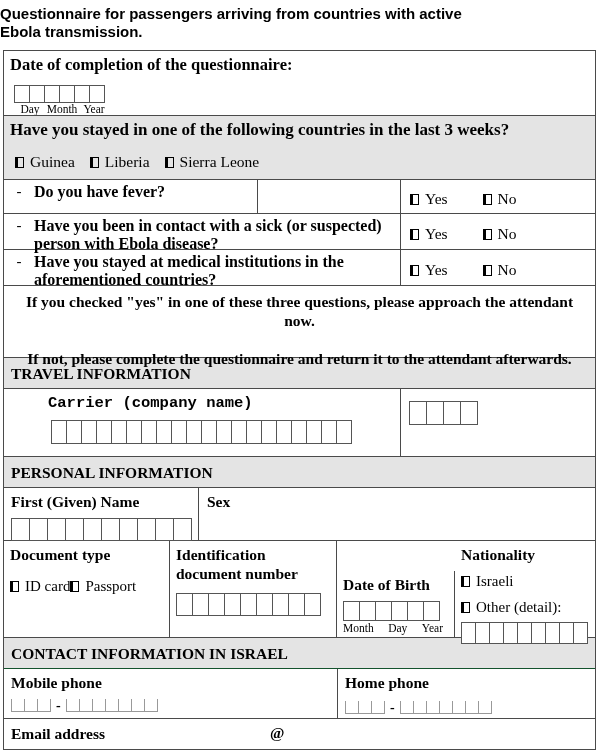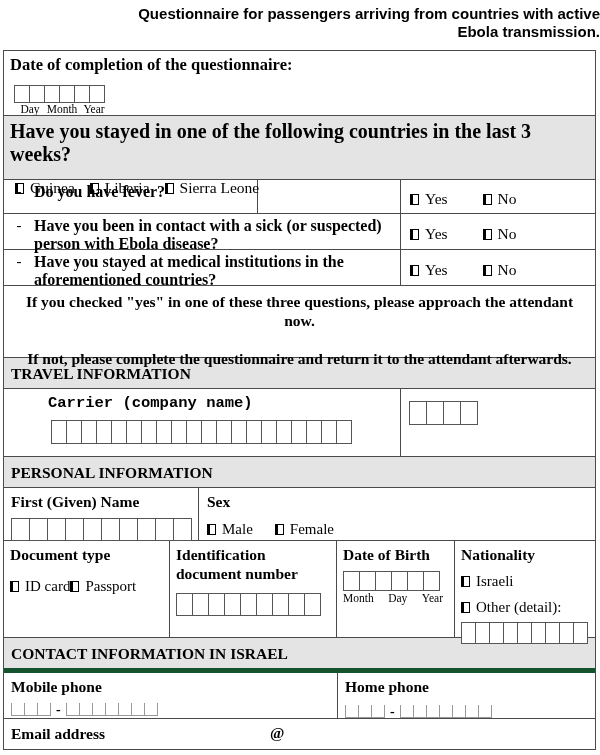--- a/index.html
+++ b/index.html
@@ -6,21 +6,21 @@
   html,body { background:#fff; }
   body {
     width: 600px; height: 755px;
     font-family: "Liberation Serif", serif;
     color: #000;
     overflow: hidden;
   }
   .title {
     font-family: "Liberation Sans", sans-serif;
     font-weight: bold; font-size: 15px; line-height: 18px;
-    text-align: right; padding-top: 5px;
+    text-align: left; padding-top: 5px;
   }
   .form { margin: 9px 4px 0 3px; border: 1px solid #4a4a4a; }
   .sec { border-top: 1px solid #4a4a4a; position: relative; }
   .sec.first { border-top: none; }
   .gray { background: #e4e4e4; }
 
   
   .cells { display: flex; }
   .cells i { display:block; border: 1px solid #555; margin-left: -1px; background:#fff; }
   .cells i:first-child { margin-left: 0; }
@@ -45,21 +45,21 @@
 
   
   .sec-date { height: 64px; }
   .lbl-lg { font-weight: bold; font-size: 16.5px; padding: 4px 6px; }
   .sec-date .cells { margin: 6px 0 0 10px; }
   .date-sub { display: flex; margin-left: 10px; font-size: 11.5px; }
   .date-sub span { width: 32px; text-align: center; }
 
   
   .sec-countries { height: 64px; }
-  .q-lg { font-weight: bold; font-size: 20px; padding: 4px 6px; }
+  .q-lg { font-weight: bold; font-size: 17px; padding: 4px 6px; }
   .opts-row { display: flex; margin: 9px 0 0 11px; }
   .opts-row .opt { margin-right: 15px; font-size: 15.5px; }
 
   
   .qrow { display: flex; border-top: 1px solid #4a4a4a; }
   .qrow .qc { display: flex; border-right: 1px solid #4a4a4a; padding-top: 3px; }
   .bullet { width: 30px; text-align: center; flex: none; font-size: 15px; }
   .q { font-weight: bold; font-size: 16px; line-height: 18px; padding-right: 4px; }
   .mid { border-right: 1px solid #4a4a4a; width: 143px; }
   .yn { display: flex; padding: 5px 0 0 9px; flex: 1; }
@@ -94,35 +94,35 @@
   .nc2 { width: 195px; border-right: 1px solid #4a4a4a; }
   .nc2 .lbl { margin: 4px 0 0 7px; }
   .nc2 .cells { margin: 7px 0 0 7px; }
   .nc3 { flex: 1; padding: 4px 8px 0 8px; }
   .nc3 .opts { display: flex; margin-top: 10px; }
   .nc3 .opt + .opt { margin-left: 22px; }
 
   
   .drow { display: flex; height: 97px; border-top: 1px solid #4a4a4a; }
   .dc { border-right: 1px solid #4a4a4a; padding: 4px 6px 16px 6px; }
-  .dc1 { width: 166px; } .dc2 { width: 167px; } .dc3 { width: 118px; }
+  .dc1 { width: 166px; } .dc2 { width: 167px; } .dc3 { width: 118px; margin-top: 30px; }
   .dc4 { flex: 1; border-right: none; }
   .dc1 .opts { display: flex; margin-top: 14px; }
   .dc1 .opt + .opt { margin-left: 0; }
   .dc2 .lbl { max-width: 140px; }
   .dc2 .cells { margin-top: 10px; }
   .dc3 { padding-left: 6px; }
   .dc3 .cells { margin-top: 7px; }
   .dc3 .sub { display: flex; width: 100px; justify-content: space-between;
               font-size: 11.5px; margin-top: 1px; }
   .dc4 .opt { margin-top: 9px; }
   .dc4 .cells { margin-top: 6px; }
 
   
-  .prow { display: flex; height: 50px; border-top: 5px solid #14532d; }
+  .prow { display: flex; height: 50px; border-top: 1px solid #14532d; }
   .pc1 { width: 334px; border-right: 1px solid #4a4a4a; padding: 4px 7px 0 7px; }
   .pc2 { flex: 1; padding: 4px 7px 0 7px; }
   .pc1 .comb { margin-top: 7px; }
   .pc2 .comb { margin-top: 9px; }
 
   
   .erow { height: 31px; padding: 5px 7px; position: relative; border-top: 1px solid #4a4a4a; }
   .erow .at { position: absolute; left: 266px; top: 5px; font-weight: bold; font-size: 15.5px; }
 </style>
 </head>
@@ -277,30 +277,20 @@
           <i></i>
           <i></i>
           <i></i>
           <i></i>
           <i></i>
           <i></i>
         </div>
     </div>
     <div class="nc3">
       <div class="lbl">Sex</div>
-      <div class="opts">
-        <span class="opt">
-          <i class="cb"></i>
-          <span>Male</span>
-        </span>
-        <span class="opt">
-          <i class="cb"></i>
-          <span>Female</span>
-        </span>
-      </div>
     </div>
   </div>
 
   <div class="drow">
     <div class="dc dc1">
       <div class="lbl">Document type</div>
       <div class="opts" style="display:flex">
         <span class="opt">
           <i class="cb"></i>
           <span>ID card</span>

